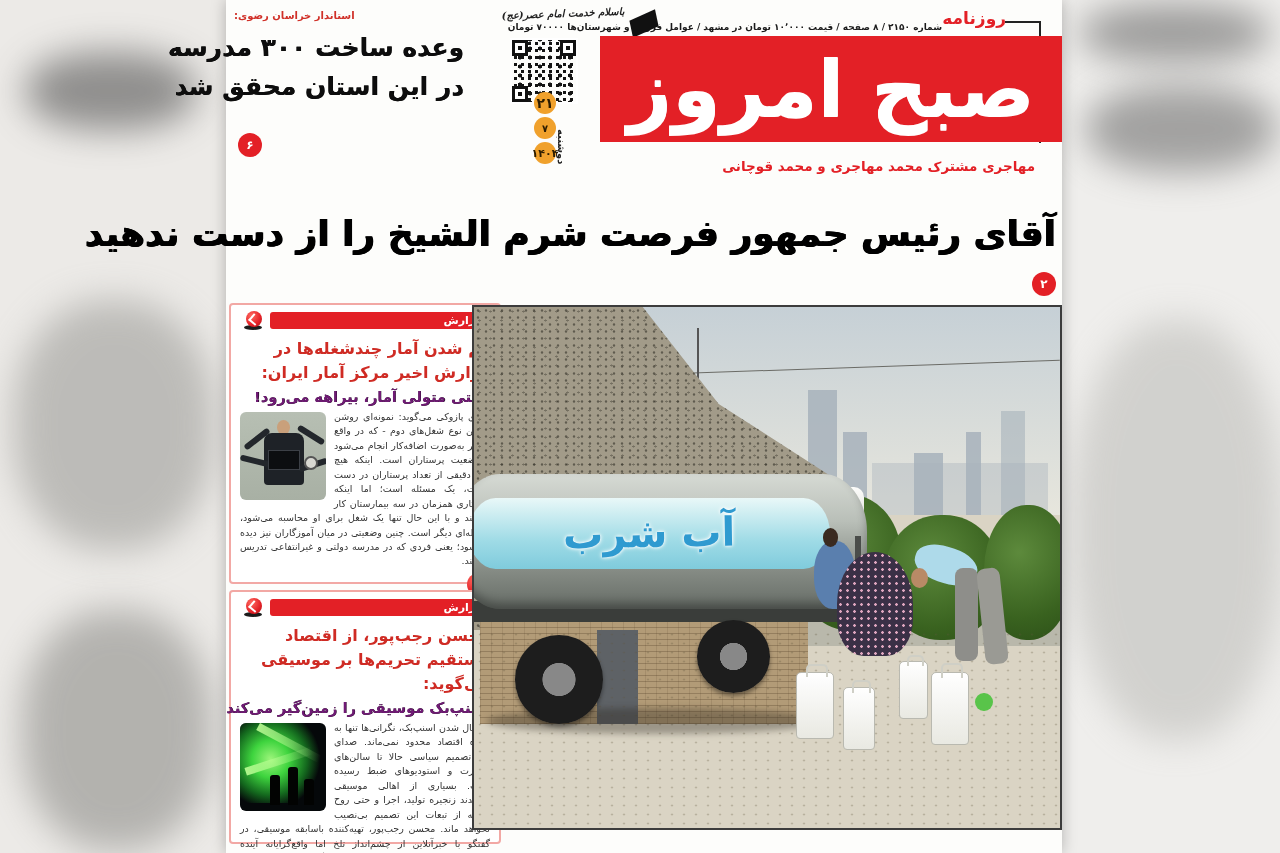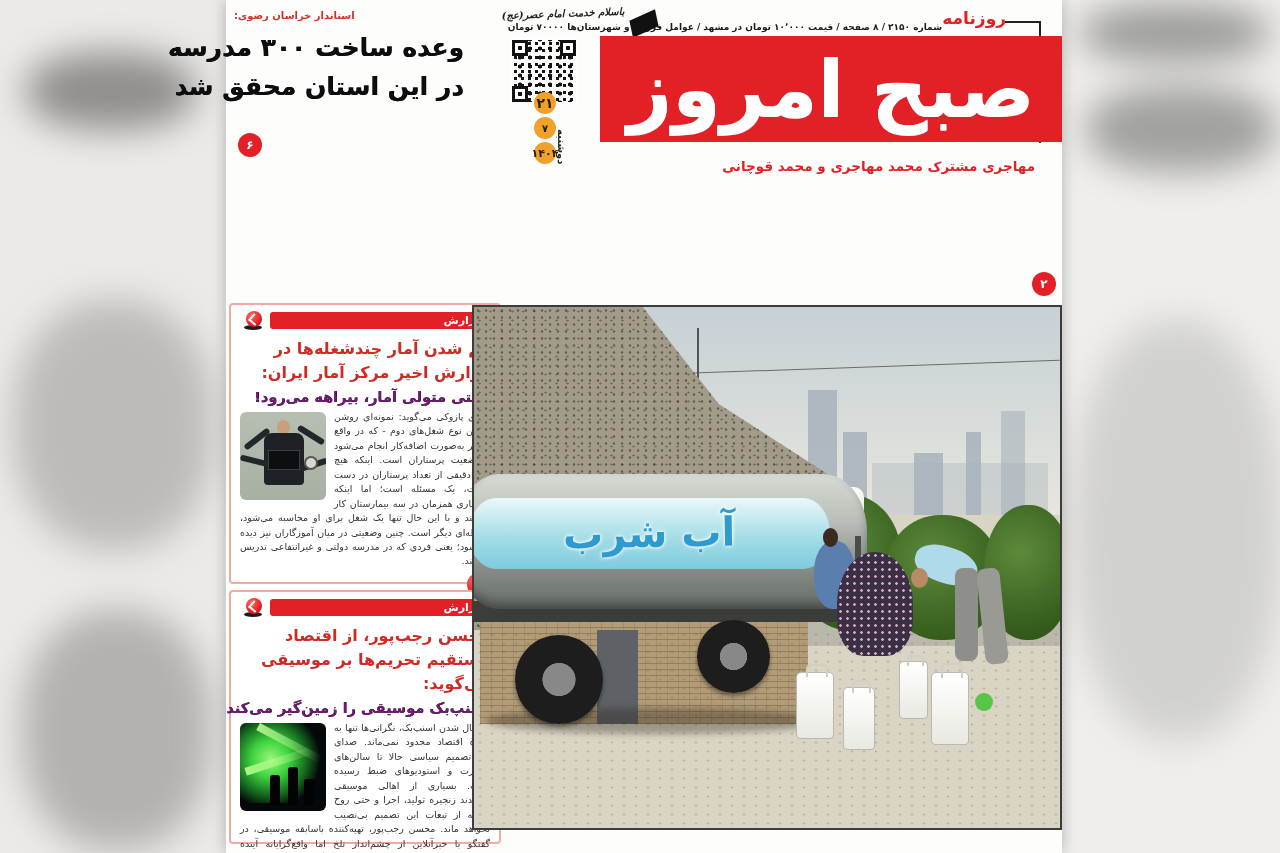--- a/index.html
+++ b/index.html
@@ -139,20 +139,21 @@
     <div class="date-circle" style="left:308px;top:142px;font-size:11px;">۱۴۰۴</div>
 
     <div class="tl-story">
       <div class="tl-kicker">استاندار خراسان رضوی:</div>
       <div class="tl-headline">وعده ساخت ۳۰۰ مدرسه</div>
       <div class="tl-headline">در این استان محقق شد</div>
     </div>
     <div class="num-circle tl-ref" style="position:absolute;left:12px;top:133px;">۶</div>
 
     <div class="lead-kicker">مهاجری مشترک محمد مهاجری و محمد قوچانی</div>
+    <div class="lead-headline">آقای رئیس جمهور فرصت شرم الشیخ را از دست ندهید</div>
     <div class="num-circle" style="position:absolute;left:806px;top:272px;">۲</div>
 
     <div class="col-box box1">
       <div class="box-header">
         <div class="gz-bar">
             <span>گزارش</span>
           </div>
         <div class="pin">
             <div class="ball"></div>
             <div class="base"></div>

